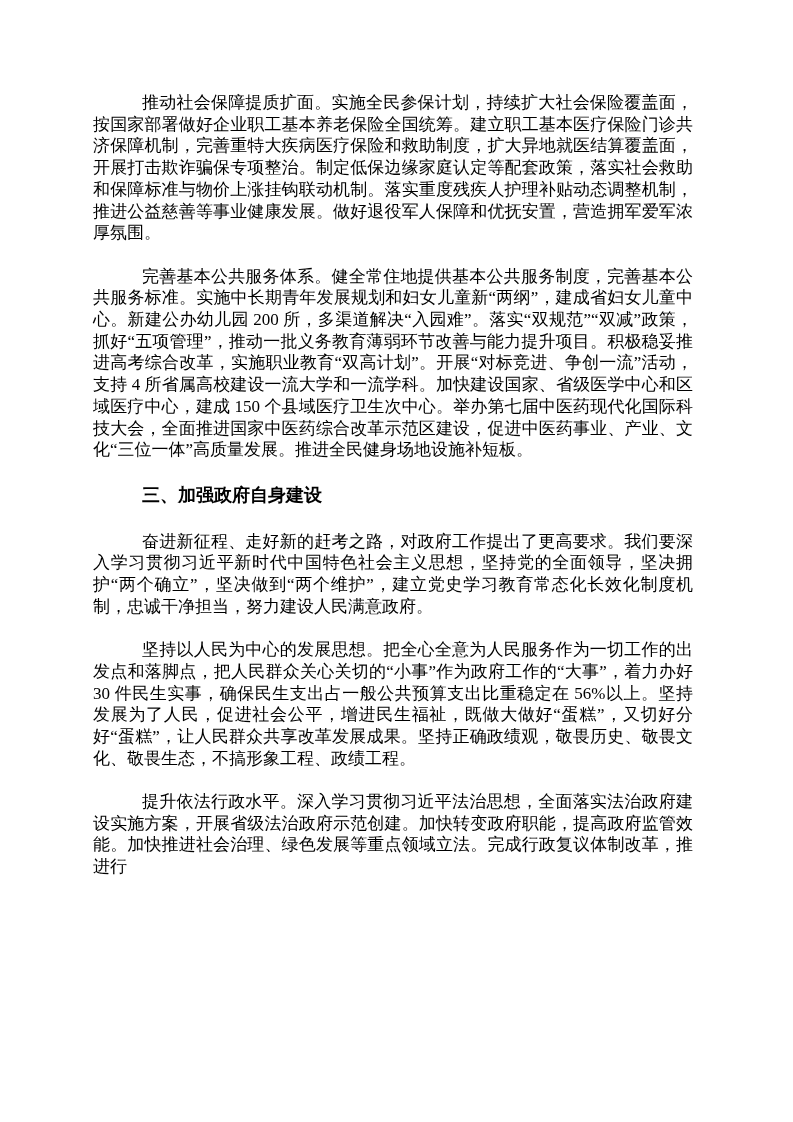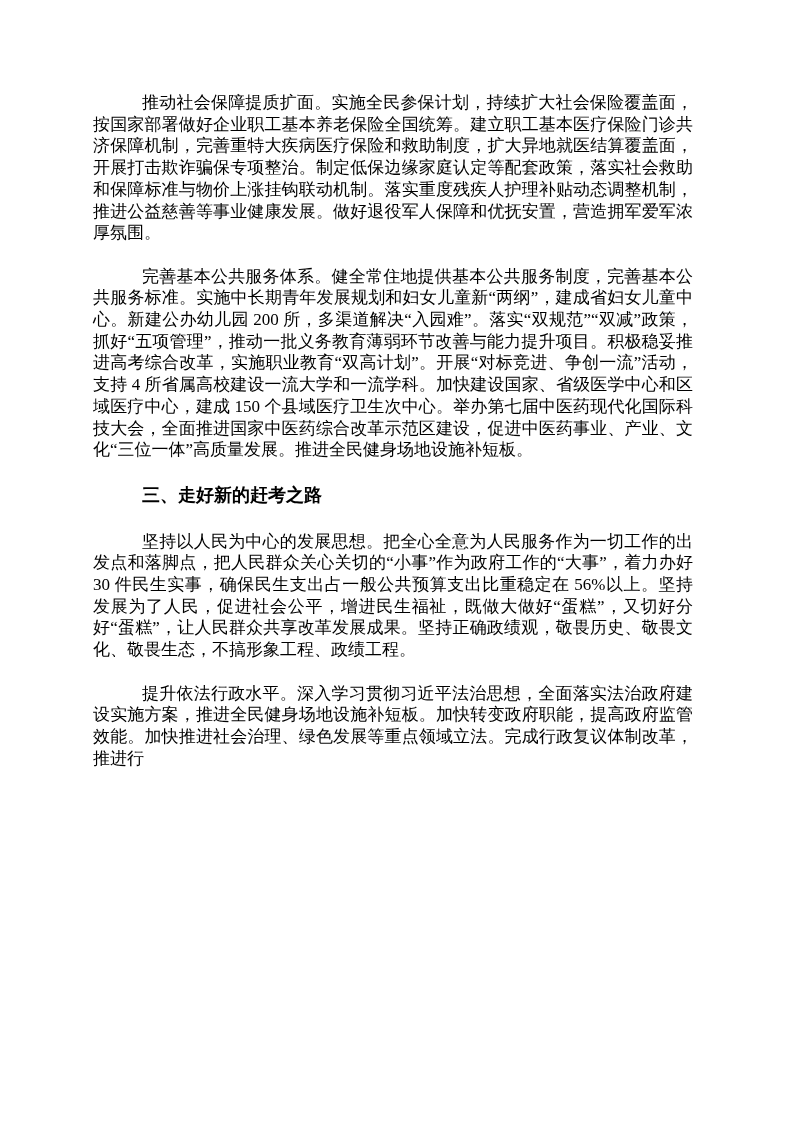--- a/index.html
+++ b/index.html
@@ -37,16 +37,17 @@
     font-family: "Liberation Sans", "DejaVu Sans", sans-serif;
     text-indent: 49px;
   }
 </style>
 </head>
 <body>
 
 <div class="page">
   <p class="para">推动社会保障提质扩面。实施全民参保计划，持续扩大社会保险覆盖面，按国家部署做好企业职工基本养老保险全国统筹。建立职工基本医疗保险门诊共济保障机制，完善重特大疾病医疗保险和救助制度，扩大异地就医结算覆盖面，开展打击欺诈骗保专项整治。制定低保边缘家庭认定等配套政策，落实社会救助和保障标准与物价上涨挂钩联动机制。落实重度残疾人护理补贴动态调整机制，推进公益慈善等事业健康发展。做好退役军人保障和优抚安置，营造拥军爱军浓厚氛围。</p>
   <p class="para">完善基本公共服务体系。健全常住地提供基本公共服务制度，完善基本公共服务标准。实施中长期青年发展规划和妇女儿童新“两纲”，建成省妇女儿童中心。新建公办幼儿园 200 所，多渠道解决“入园难”。落实“双规范”“双减”政策，抓好“五项管理”，推动一批义务教育薄弱环节改善与能力提升项目。积极稳妥推进高考综合改革，实施职业教育“双高计划”。开展“对标竞进、争创一流”活动，支持 4 所省属高校建设一流大学和一流学科。加快建设国家、省级医学中心和区域医疗中心，建成 150 个县域医疗卫生次中心。举办第七届中医药现代化国际科技大会，全面推进国家中医药综合改革示范区建设，促进中医药事业、产业、文化“三位一体”高质量发展。推进全民健身场地设施补短板。</p>
-  <h2 class="heading">三、走好新的赶考之路</h2>
+  <h2 class="heading">三、加强政府自身建设</h2>
+  <p class="para">奋进新征程、走好新的赶考之路，对政府工作提出了更高要求。我们要深入学习贯彻习近平新时代中国特色社会主义思想，坚持党的全面领导，坚决拥护“两个确立”，坚决做到“两个维护”，建立党史学习教育常态化长效化制度机制，忠诚干净担当，努力建设人民满意政府。</p>
   <p class="para">坚持以人民为中心的发展思想。把全心全意为人民服务作为一切工作的出发点和落脚点，把人民群众关心关切的“小事”作为政府工作的“大事”，着力办好 30 件民生实事，确保民生支出占一般公共预算支出比重稳定在 56%以上。坚持发展为了人民，促进社会公平，增进民生福祉，既做大做好“蛋糕”，又切好分好“蛋糕”，让人民群众共享改革发展成果。坚持正确政绩观，敬畏历史、敬畏文化、敬畏生态，不搞形象工程、政绩工程。</p>
-  <p class="para">提升依法行政水平。深入学习贯彻习近平法治思想，全面落实法治政府建设实施方案，推进全民健身场地设施补短板。加快转变政府职能，提高政府监管效能。加快推进社会治理、绿色发展等重点领域立法。完成行政复议体制改革，推进行</p>
+  <p class="para">提升依法行政水平。深入学习贯彻习近平法治思想，全面落实法治政府建设实施方案，开展省级法治政府示范创建。加快转变政府职能，提高政府监管效能。加快推进社会治理、绿色发展等重点领域立法。完成行政复议体制改革，推进行</p>
 </div>
 
 </body></html>

